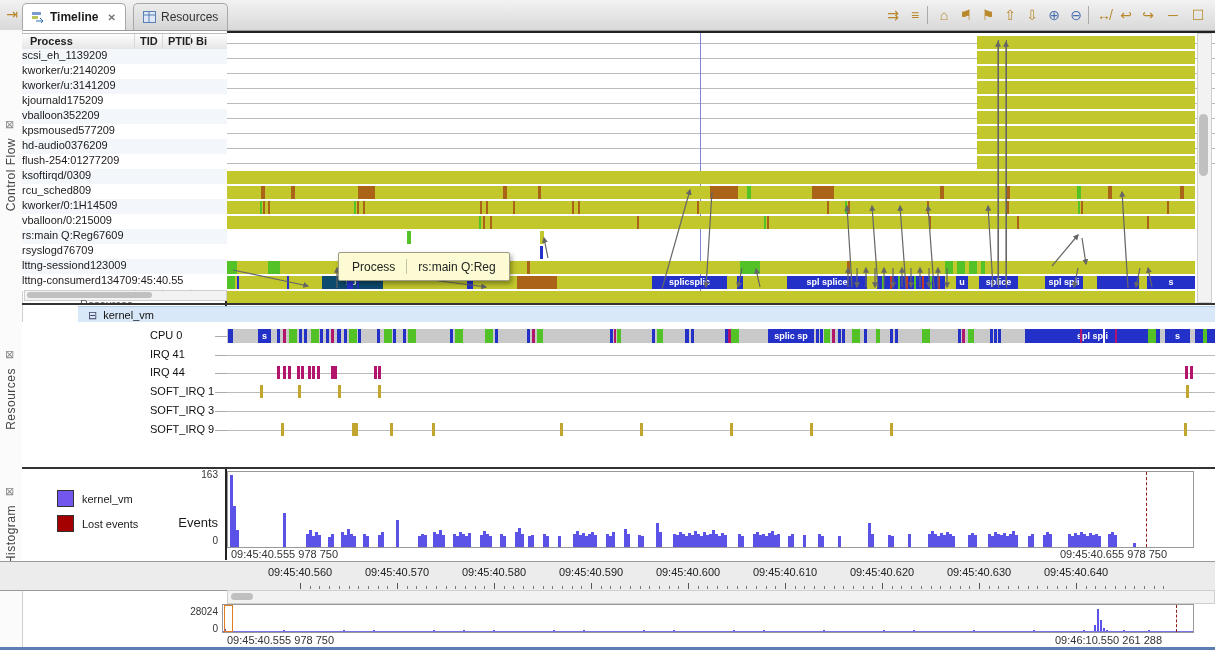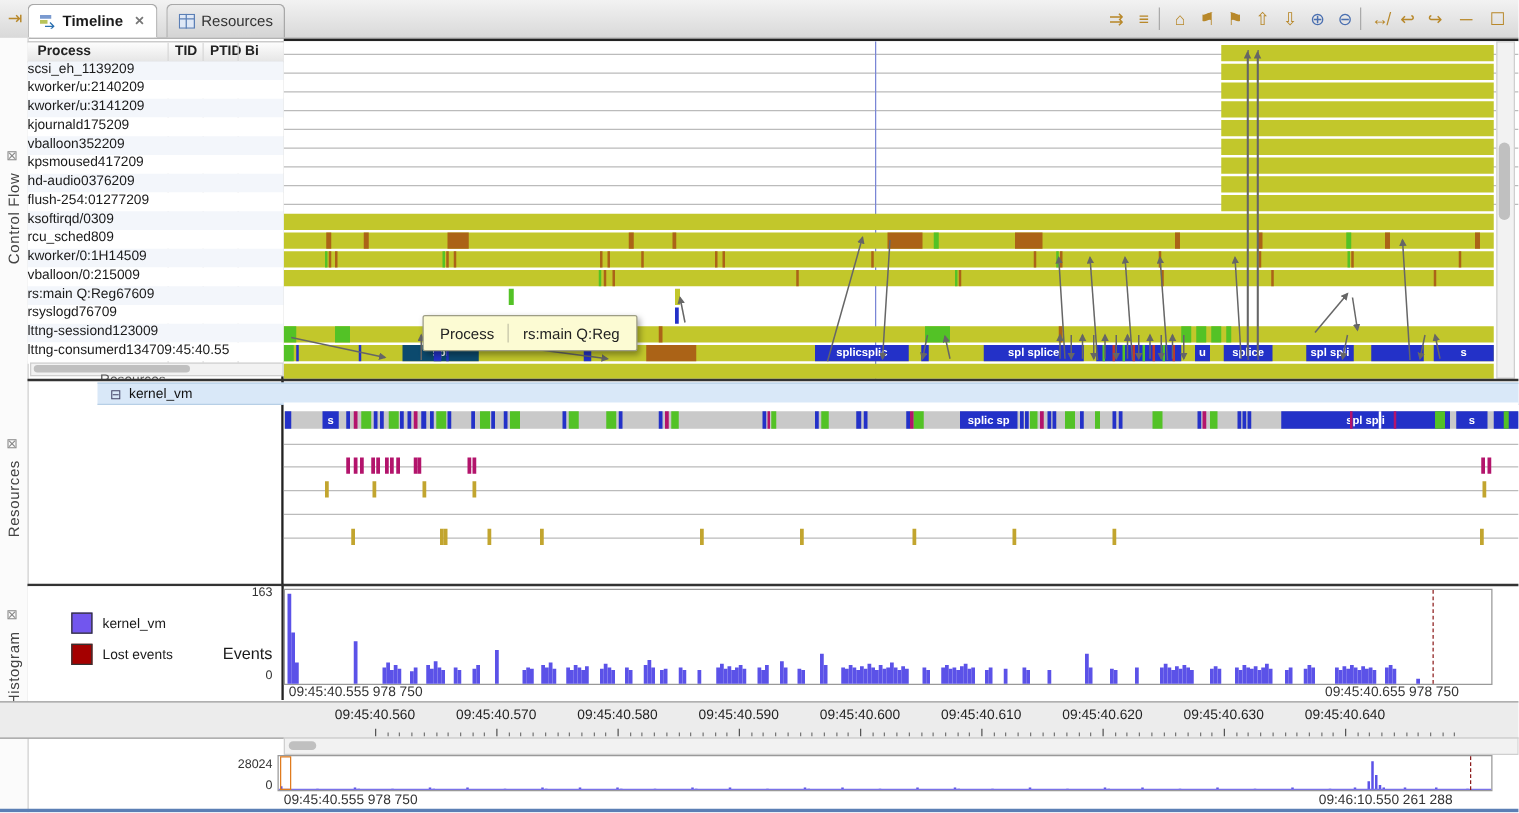--- a/index.html
+++ b/index.html
@@ -112,21 +112,21 @@
     </div>
     <div class="colsep" style="left:112px;"></div>
     <div class="colsep" style="left:140px;"></div>
     <div class="colsep" style="left:168px;"></div>
     <div class="abs" id="prows" style="left:0;top:15px;width:205px;height:242px;">
         <div style="left: 0px; top: 0px; width: 205px; height: 15px; background: rgb(243, 246, 251); position: absolute;"><span style="left: 19px; width: 92px;">scsi_eh_1</span><span style="left: 116px; width: 26px;">139</span><span style="left: 144px; width: 26px;">2</span><span style="left: 172px; width: 31px;">09</span></div>
         <div style="left: 0px; top: 15px; width: 205px; height: 15px; background: rgb(255, 255, 255); position: absolute;"><span style="left: 19px; width: 92px;">kworker/u:2</span><span style="left: 116px; width: 26px;">140</span><span style="left: 144px; width: 26px;">2</span><span style="left: 172px; width: 31px;">09</span></div>
         <div style="left: 0px; top: 30px; width: 205px; height: 15px; background: rgb(243, 246, 251); position: absolute;"><span style="left: 19px; width: 92px;">kworker/u:3</span><span style="left: 116px; width: 26px;">141</span><span style="left: 144px; width: 26px;">2</span><span style="left: 172px; width: 31px;">09</span></div>
         <div style="left: 0px; top: 45px; width: 205px; height: 15px; background: rgb(255, 255, 255); position: absolute;"><span style="left: 19px; width: 92px;">kjournald</span><span style="left: 116px; width: 26px;">175</span><span style="left: 144px; width: 26px;">2</span><span style="left: 172px; width: 31px;">09</span></div>
         <div style="left: 0px; top: 60px; width: 205px; height: 15px; background: rgb(243, 246, 251); position: absolute;"><span style="left: 19px; width: 92px;">vballoon</span><span style="left: 116px; width: 26px;">352</span><span style="left: 144px; width: 26px;">2</span><span style="left: 172px; width: 31px;">09</span></div>
-        <div style="left: 0px; top: 75px; width: 205px; height: 15px; background: rgb(255, 255, 255); position: absolute;"><span style="left: 19px; width: 92px;">kpsmoused</span><span style="left: 116px; width: 26px;">417</span><span style="left: 144px; width: 26px;">2</span><span style="left: 172px; width: 31px;">09</span></div>
+        <div style="left: 0px; top: 75px; width: 205px; height: 15px; background: rgb(255, 255, 255); position: absolute;"><span style="left: 19px; width: 92px;">kpsmoused</span><span style="left: 116px; width: 26px;">577</span><span style="left: 144px; width: 26px;">2</span><span style="left: 172px; width: 31px;">09</span></div>
         <div style="left: 0px; top: 90px; width: 205px; height: 15px; background: rgb(243, 246, 251); position: absolute;"><span style="left: 19px; width: 92px;">hd-audio0</span><span style="left: 116px; width: 26px;">376</span><span style="left: 144px; width: 26px;">2</span><span style="left: 172px; width: 31px;">09</span></div>
         <div style="left: 0px; top: 105px; width: 205px; height: 15px; background: rgb(255, 255, 255); position: absolute;"><span style="left: 19px; width: 92px;">flush-254:0</span><span style="left: 116px; width: 26px;">1277</span><span style="left: 144px; width: 26px;">2</span><span style="left: 172px; width: 31px;">09</span></div>
         <div style="left: 0px; top: 120px; width: 205px; height: 15px; background: rgb(243, 246, 251); position: absolute;"><span style="left: 11px; width: 92px;">ksoftirqd/0</span><span style="left: 116px; width: 26px;">3</span><span style="left: 144px; width: 26px;"></span><span style="left: 172px; width: 31px;">09</span></div>
         <div style="left: 0px; top: 135px; width: 205px; height: 15px; background: rgb(255, 255, 255); position: absolute;"><span style="left: 11px; width: 92px;">rcu_sched</span><span style="left: 116px; width: 26px;">8</span><span style="left: 144px; width: 26px;"></span><span style="left: 172px; width: 31px;">09</span></div>
         <div style="left: 0px; top: 150px; width: 205px; height: 15px; background: rgb(243, 246, 251); position: absolute;"><span style="left: 11px; width: 92px;">kworker/0:1H</span><span style="left: 116px; width: 26px;">145</span><span style="left: 144px; width: 26px;"></span><span style="left: 172px; width: 31px;">09</span></div>
         <div style="left: 0px; top: 165px; width: 205px; height: 15px; background: rgb(255, 255, 255); position: absolute;"><span style="left: 11px; width: 92px;">vballoon/0:2</span><span style="left: 116px; width: 26px;">150</span><span style="left: 144px; width: 26px;"></span><span style="left: 172px; width: 31px;">09</span></div>
         <div style="left: 0px; top: 180px; width: 205px; height: 15px; background: rgb(243, 246, 251); position: absolute;"><span style="left: 11px; width: 92px;">rs:main Q:Reg</span><span style="left: 116px; width: 26px;">676</span><span style="left: 144px; width: 26px;"></span><span style="left: 172px; width: 31px;">09</span></div>
         <div style="left: 0px; top: 195px; width: 205px; height: 15px; background: rgb(255, 255, 255); position: absolute;"><span style="left: 11px; width: 92px;">rsyslogd</span><span style="left: 116px; width: 26px;">767</span><span style="left: 144px; width: 26px;"></span><span style="left: 172px; width: 31px;">09</span></div>
         <div style="left: 0px; top: 210px; width: 205px; height: 15px; background: rgb(243, 246, 251); position: absolute;"><span style="left: 11px; width: 92px;">lttng-sessiond</span><span style="left: 116px; width: 26px;">1230</span><span style="left: 144px; width: 26px;"></span><span style="left: 172px; width: 31px;">09</span></div>
         <div style="left: 0px; top: 225px; width: 205px; height: 15px; background: rgb(255, 255, 255); position: absolute;"><span style="left: 11px; width: 92px;">lttng-consumerd</span><span style="left: 116px; width: 26px;">1347</span><span style="left: 144px; width: 26px;"></span><span style="left: 172px; width: 31px;">09:45:40.55</span></div>
@@ -346,20 +346,34 @@
     <span>Process</span>
     <span class="div"></span>
     <span>rs:main Q:Reg</span>
   </div>
 
   <div class="abs" style="left:22px;top:303px;width:1193px;height:2px;background:#333;"></div>
   <div class="abs" id="kvmhead">
     <span style="color:#446;">⊟</span>
     <span>kernel_vm</span>
   </div>
+  <div class="abs" id="reslabels" style="left:22px;top:322px;width:205px;height:145px;background:#fff;">
+      <span class="rlabel" style="top: 7px;">CPU 0</span>
+      <div style="left: 193px; top: 14px; width: 12px; height: 1px; background: rgb(170, 170, 170); position: absolute;"></div>
+      <span class="rlabel" style="top: 26px;">IRQ 41</span>
+      <div style="left: 193px; top: 33px; width: 12px; height: 1px; background: rgb(170, 170, 170); position: absolute;"></div>
+      <span class="rlabel" style="top: 44px;">IRQ 44</span>
+      <div style="left: 193px; top: 51px; width: 12px; height: 1px; background: rgb(170, 170, 170); position: absolute;"></div>
+      <span class="rlabel" style="top: 63px;">SOFT_IRQ 1</span>
+      <div style="left: 193px; top: 70px; width: 12px; height: 1px; background: rgb(170, 170, 170); position: absolute;"></div>
+      <span class="rlabel" style="top: 82px;">SOFT_IRQ 3</span>
+      <div style="left: 193px; top: 89px; width: 12px; height: 1px; background: rgb(170, 170, 170); position: absolute;"></div>
+      <span class="rlabel" style="top: 101px;">SOFT_IRQ 9</span>
+      <div style="left: 193px; top: 108px; width: 12px; height: 1px; background: rgb(170, 170, 170); position: absolute;"></div>
+    </div>
   <div class="abs" id="reschart" style="left:227px;top:322px;width:988px;height:145px;background:#fff;overflow:hidden;">
       <div style="left: 0px; top: 33px; width: 988px; height: 1px; background: rgb(187, 187, 187); position: absolute;"></div>
       <div style="left: 0px; top: 51px; width: 988px; height: 1px; background: rgb(187, 187, 187); position: absolute;"></div>
       <div style="left: 0px; top: 70px; width: 988px; height: 1px; background: rgb(187, 187, 187); position: absolute;"></div>
       <div style="left: 0px; top: 89px; width: 988px; height: 1px; background: rgb(187, 187, 187); position: absolute;"></div>
       <div style="left: 0px; top: 108px; width: 988px; height: 1px; background: rgb(187, 187, 187); position: absolute;"></div>
       <div style="left: 0px; top: 7px; width: 988px; height: 14px; background: rgb(201, 201, 201); position: absolute;">
         <div style="left: 1px; top: 0px; width: 5px; height: 14px; background: rgb(35, 49, 200); position: absolute;"></div>
         <div class="seg" style="left: 31px; top: 0px; width: 13px; height: 14px; background: rgb(35, 49, 200); position: absolute;">
           <span style="line-height: 14px;">s</span>

